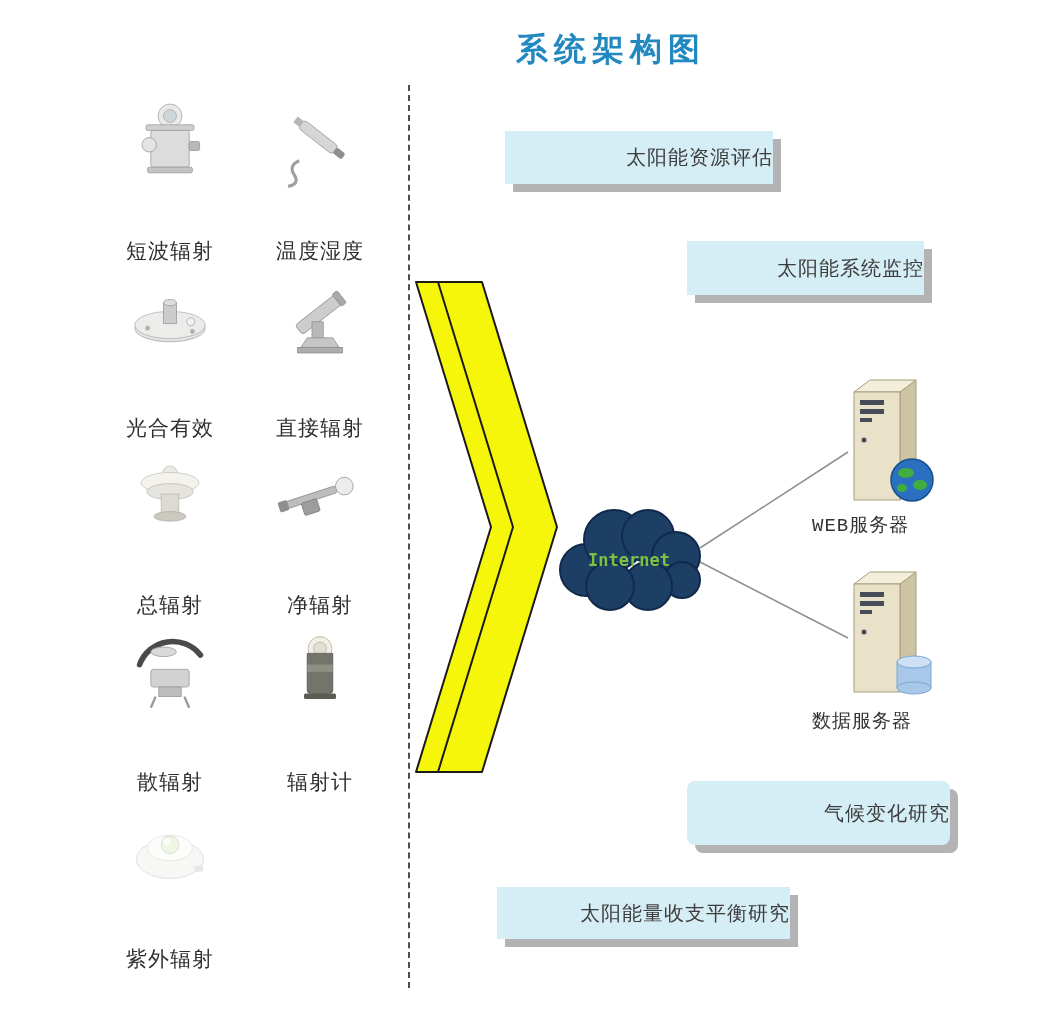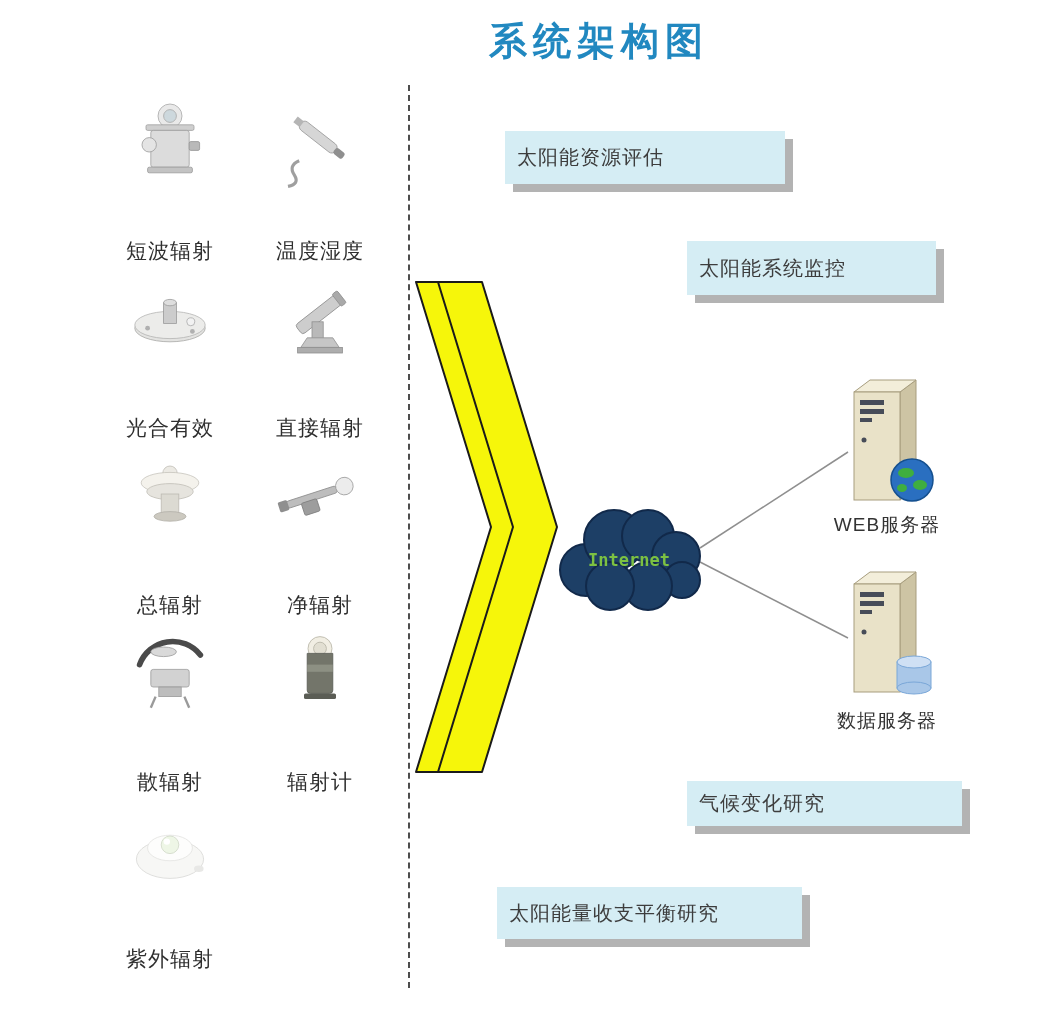--- a/index.html
+++ b/index.html
@@ -1,48 +1,48 @@
 <!DOCTYPE html>
 <html><head>
 <meta charset="utf-8">
 <style>
   html,body{margin:0;padding:0;background:#ffffff;}
   body{font-family:"Liberation Sans","DejaVu Sans",sans-serif;color:#2f2f2f;}
   .canvas{position:relative;width:1057px;height:1012px;background:#fff;overflow:hidden;}
 
-  .title{position:absolute;left:420px;top:12px;width:350px;margin:4px;text-align:center;
-         font-size:38px;font-weight:bold;letter-spacing:6px;color:#2188c0;}
+  .title{position:absolute;left:420px;top:12px;width:350px;margin:16px;text-align:center;
+         font-size:32px;font-weight:bold;letter-spacing:6px;color:#2188c0;}
 
   .separator{position:absolute;left:408px;top:85px;height:903px;width:0;
              border-left:2px dashed #4d4d4d;}
 
   .connectors{position:absolute;left:0;top:0;pointer-events:none;}
 
   .sensor-grid{position:absolute;left:95px;top:92px;width:300px;
                display:grid;grid-template-columns:150px 150px;grid-auto-rows:177px;}
   .sensor{display:flex;flex-direction:column;align-items:center;justify-content:flex-end;padding-bottom:4px;box-sizing:border-box;}
   .sensor svg{width:112px;height:118px;margin-bottom:5px;}
   .sensor-label{font-size:21px;color:#2f2f2f;letter-spacing:1px;white-space:nowrap;margin-top:44px;}
 
   .chevrons{position:absolute;left:412px;top:272px;}
 
   .app-box{position:absolute;background:#d5edf4;box-shadow:8px 8px 0 #b3b3b3;
-           display:flex;align-items:center;justify-content:flex-start;
-           font-size:20px;color:#3d3d3d;letter-spacing:1px;padding-left:12px;}
+           display:flex;align-items:center;justify-content:flex-end;
+           font-size:20px;color:#3d3d3d;letter-spacing:1px;}
   .app-box.a1{left:505px;top:131px;width:268px;height:53px;}
   .app-box.a2{left:687px;top:241px;width:237px;height:54px;}
-  .app-box.a3{left:687px;top:781px;width:263px;height:45px;}
+  .app-box.a3{left:687px;top:781px;width:263px;height:64px;border-radius:8px;}
   .app-box.a4{left:497px;top:887px;width:293px;height:52px;}
 
   .cloud{position:absolute;left:548px;top:478px;width:162px;height:152px;}
 
   .server{position:absolute;width:100px;height:140px;}
   .server.web{left:836px;top:370px;}
   .server.db{left:836px;top:562px;}
-  .server-label{position:absolute;width:150px;text-align:center;font-size:19px;color:#333;letter-spacing:1px;}
+  .server-label{position:absolute;width:150px;font-size:19px;color:#333;letter-spacing:1px;font-family:Liberation Mono, monospace;}
   .server-label.web{left:812px;top:512px;}
   .server-label.db{left:812px;top:708px;}
 </style>
 </head>
 <body>
 
 <div class="canvas">
 
   <h1 class="title">系统架构图</h1>
 

